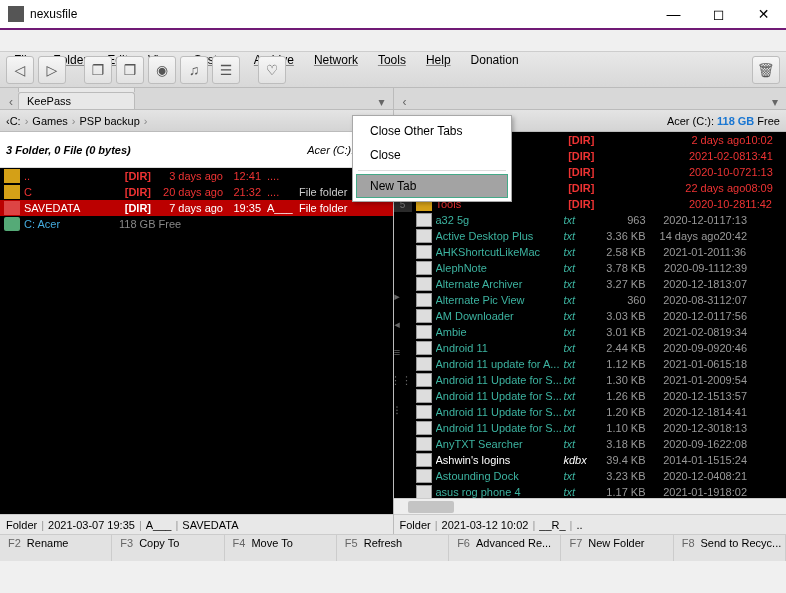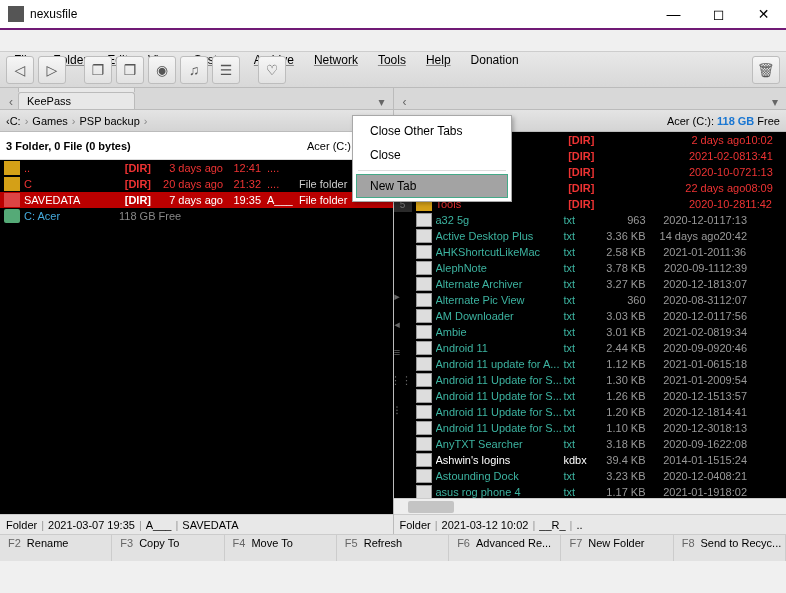--- a/index.html
+++ b/index.html
@@ -26,21 +26,21 @@
 .tabs { height: 22px; background: #d8d8d8; display: flex; align-items: flex-end; border-bottom: 1px solid #bbb; padding: 0 4px; position: relative; }
 .tabs .arrow { width: 14px; text-align: center; color: #666; }
 .tab { padding: 2px 8px; background: #e8e8e8; border: 1px solid #bbb; border-bottom: none; margin-right: 19px; border-radius: 3px 3px 0 0; display: flex; align-items: center; font-size: 11px; }
 .tabs .right { margin-left: auto; }
 
 .breadcrumb { height: 22px; background: linear-gradient(#e4e4e4,#d4d4d4); display: flex; align-items: center; padding: 0 6px; font-size: 11px; border-bottom: 1px solid #bbb; }
 .bc-sep { color: #888; margin: 0 4px; }
 .breadcrumb .right { margin-left: auto; }
 .bluetxt { color: #1976d2; font-weight: bold; }
 
-.summary { height: 28px; background: #fff; display: flex; align-items: center; padding: 0 6px; font-size: 11px; border-bottom: 1px solid #ddd; }
+.summary { height: 36px; background: #fff; display: flex; align-items: center; padding: 0 6px; font-size: 11px; border-bottom: 1px solid #ddd; font-style: italic; }
 .summary .right { margin-left: auto; white-space: nowrap; }
 
 .filelist { flex: 1; background: #000; color: #ccc; overflow: hidden; position: relative; font-size: 11px; }
 .row { display: flex; align-items: center; height: 16px; padding: 0 4px; white-space: nowrap; }
 .row .ic { width: 16px; height: 14px; margin-right: 4px; flex-shrink: 0; }
 .ic.folder { background: #d4a017; }
 .ic.folder.sel { background: #d44; }
 .ic.drive { background: #5a7; border-radius: 2px; }
 .ic.file { background: #ddd; border: 1px solid #999; }
 .row .name { flex: 0 0 95px; overflow: hidden; text-overflow: ellipsis; }
@@ -50,21 +50,21 @@
 .row .attr { width: 34px; text-align: left; padding-left: 6px; color: #d44; }
 .row .type { width: 66px; padding-left: 4px; }
 .row.red .name, .row.red .dir, .row.red .date, .row.red .time, .row.red .attr { color: #e33; }
 .row.sel { background: #b00; color: #fff; }
 .row.sel .name, .row.sel .date, .row.sel .time, .row.sel .attr, .row.sel .type, .row.sel .dir { color: #fff; }
 .row.drive .name { color: #4ad; }
 .row.drive .date { color: #888; }
 
 .panel.right .row .name { flex: 0 0 128px; color: #3cb3a0; }
 .panel.right .row.red .name { color: #e33; }
-.panel.right .row .ext { width: 30px; color: #3cb3a0; }
+.panel.right .row .ext { width: 30px; color: #3cb3a0; font-style: italic; }
 .panel.right .row .size { width: 52px; text-align: right; color: #999; }
 .panel.right .row .dir { width: 32px; }
 .panel.right .row .dater { width: 74px; text-align: right; color: #999; }
 .panel.right .row .timer { width: 38px; text-align: left; color: #999; }
 .panel.right .row.red .dater { color: #e33; }
 .panel.right .row.red .timer { color: #e33; }
 .panel.right .row.red .dir { color: #e33; }
 .panel.right .row.white .name { color: #fff; }
 .panel.right .row.white .ext { color: #fff; }
 

